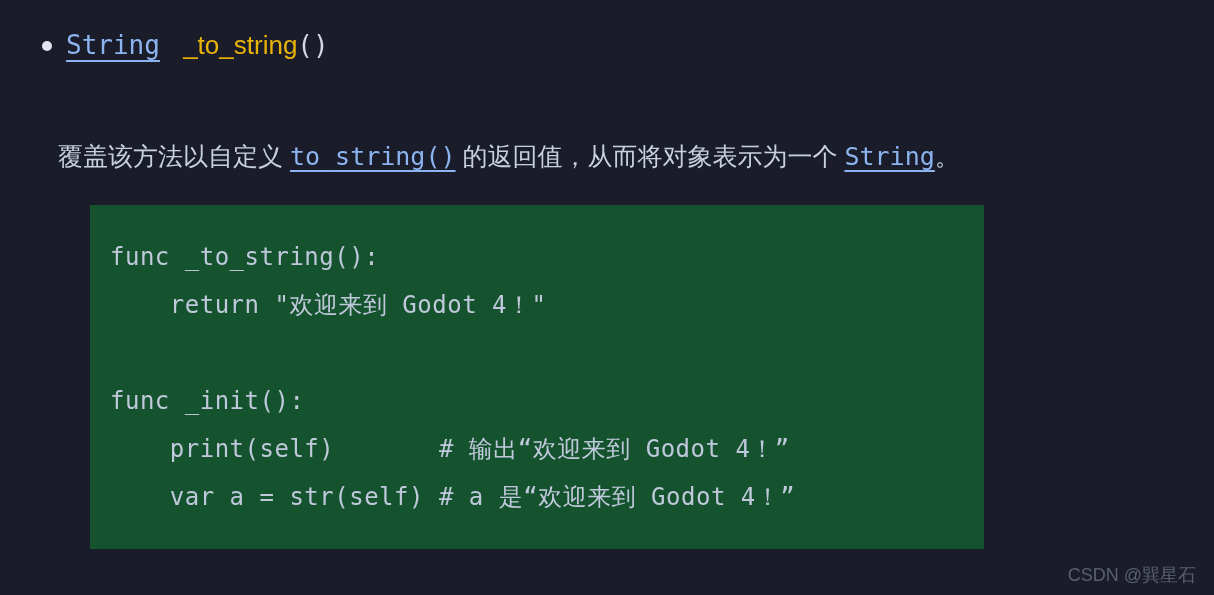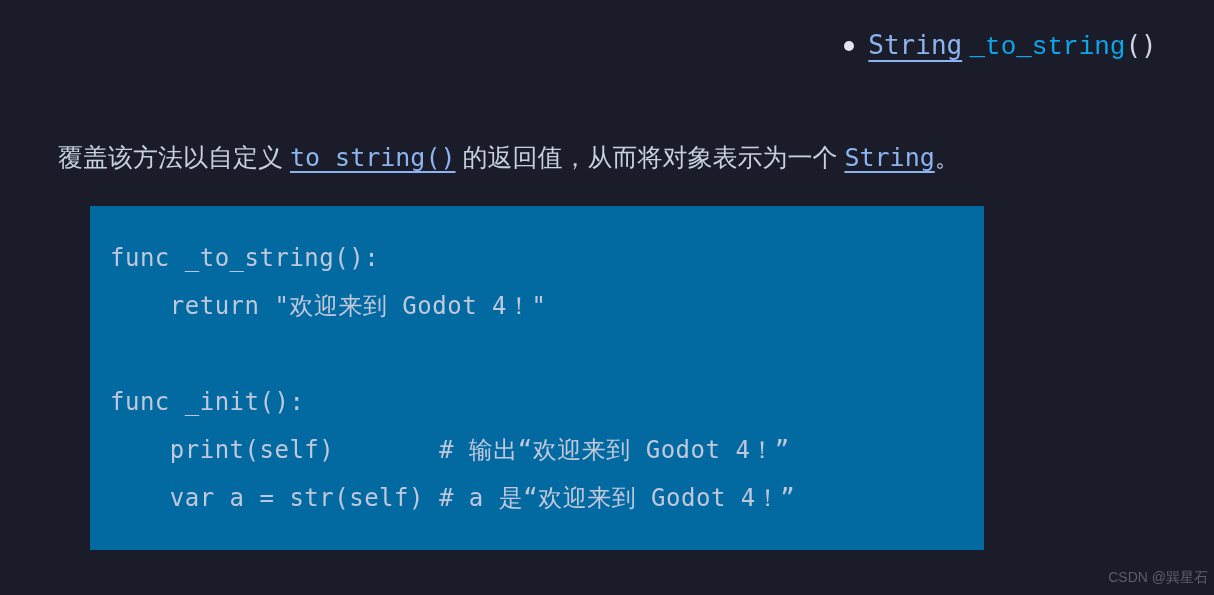--- a/index.html
+++ b/index.html
@@ -1,15 +1,15 @@
 <!DOCTYPE html>
 <html><head>
   <meta charset="utf-8">
   <style>
-    * { margin: 0; padding: 0; box-sizing: border-box; justify-content: flex-end; }
+    * { margin: 0; padding: 0; box-sizing: border-box; }
     body {
       background-color: #1a1d29;
       color: #c8d0e0;
       font-family: -apple-system, BlinkMacSystemFont, 'Segoe UI', 'PingFang SC', 'Microsoft YaHei', sans-serif;
       width: 1214px;
       height: 595px;
       padding: 30px 50px 15px 40px;
       position: relative;
     }
     .signature-line {
@@ -27,22 +27,23 @@
       flex-shrink: 0;
       margin-left: 2px;
     }
     .type-link {
       color: #8cb4f0;
       text-decoration: underline;
       text-underline-offset: 6px;
       font-family: 'SF Mono', 'Menlo', 'Consolas', monospace;
     }
     .method-name {
-      color: #0ea5e9;
-      font-family: Liberation Mono, monospace;
+      color: #eab308;
+      font-family: Liberation Sans, sans-serif;
+      margin-left: 16px;
     }
     .paren { color: #d0d6e2; font-family: 'SF Mono', 'Menlo', 'Consolas', monospace; }
     .virtual {
       color: #b8c0d4;
       font-family: 'SF Mono', 'Menlo', 'Consolas', monospace;
       border-bottom: 2px dotted #9aa3b8;
       padding-bottom: 2px;
     }
     .desc {
       font-size: 25px;
@@ -51,36 +52,36 @@
       margin-bottom: 28px;
       line-height: 1.6;
     }
     .desc .link {
       color: #8cb4f0;
       text-decoration: underline;
       text-underline-offset: 5px;
       font-family: 'SF Mono', 'Menlo', 'Consolas', monospace;
     }
     .code-block {
-      background-color: #0369a1;
+      background-color: #14532d;
       margin-left: 50px;
       margin-right: 180px;
       padding: 28px 20px 28px 20px;
       font-family: 'SF Mono', 'Menlo', 'Consolas', monospace;
       font-size: 24px;
       line-height: 2.0;
       color: #c0c8dc;
       white-space: pre;
       letter-spacing: 0.5px;
     }
     .watermark {
       position: absolute;
       bottom: 8px;
-      right: 6px;
-      font-size: 14px;
+      right: 18px;
+      font-size: 18px;
       color: #5a5f6e;
       font-family: -apple-system, sans-serif;
     }
     .sig-group { display: flex; align-items: baseline; gap: 0; }
   </style>
 </head>
 <body>
 
 <div class="signature-line">
   <span class="bullet"></span>

